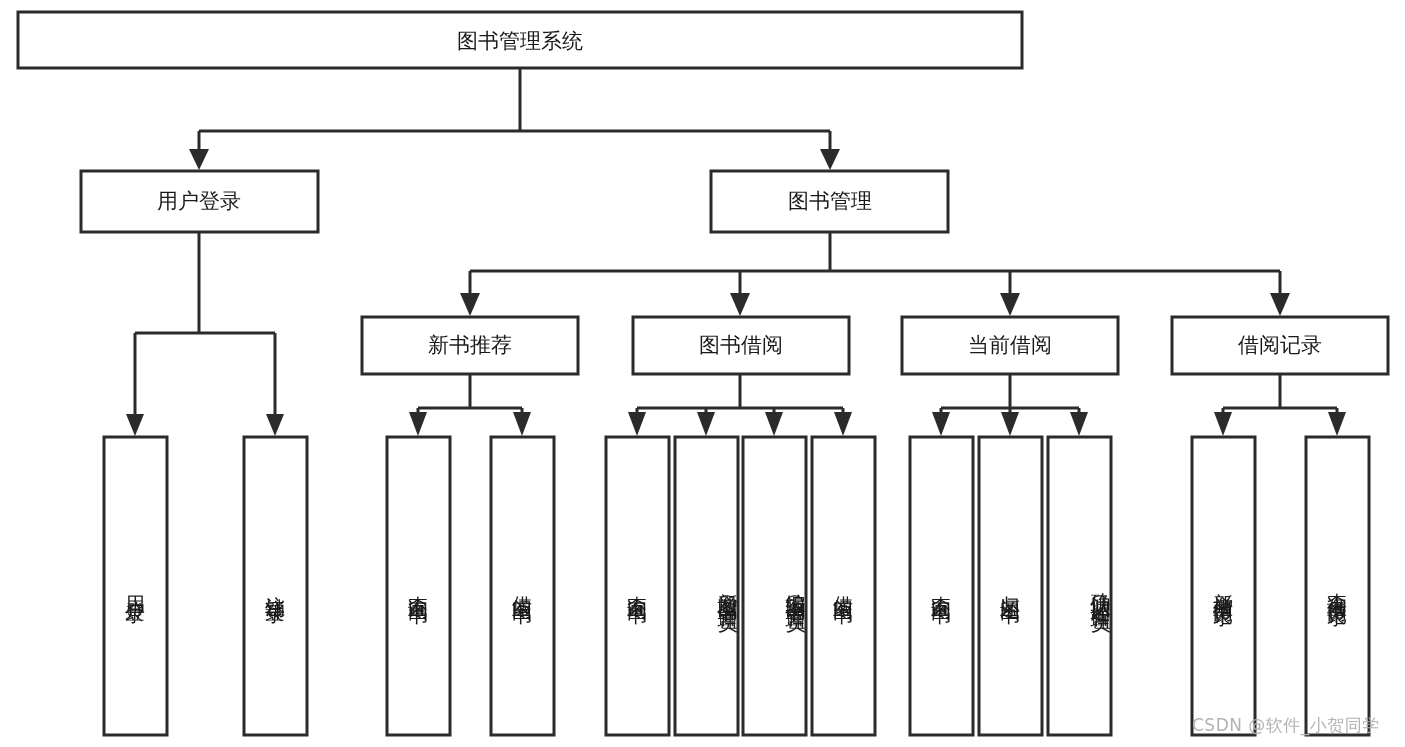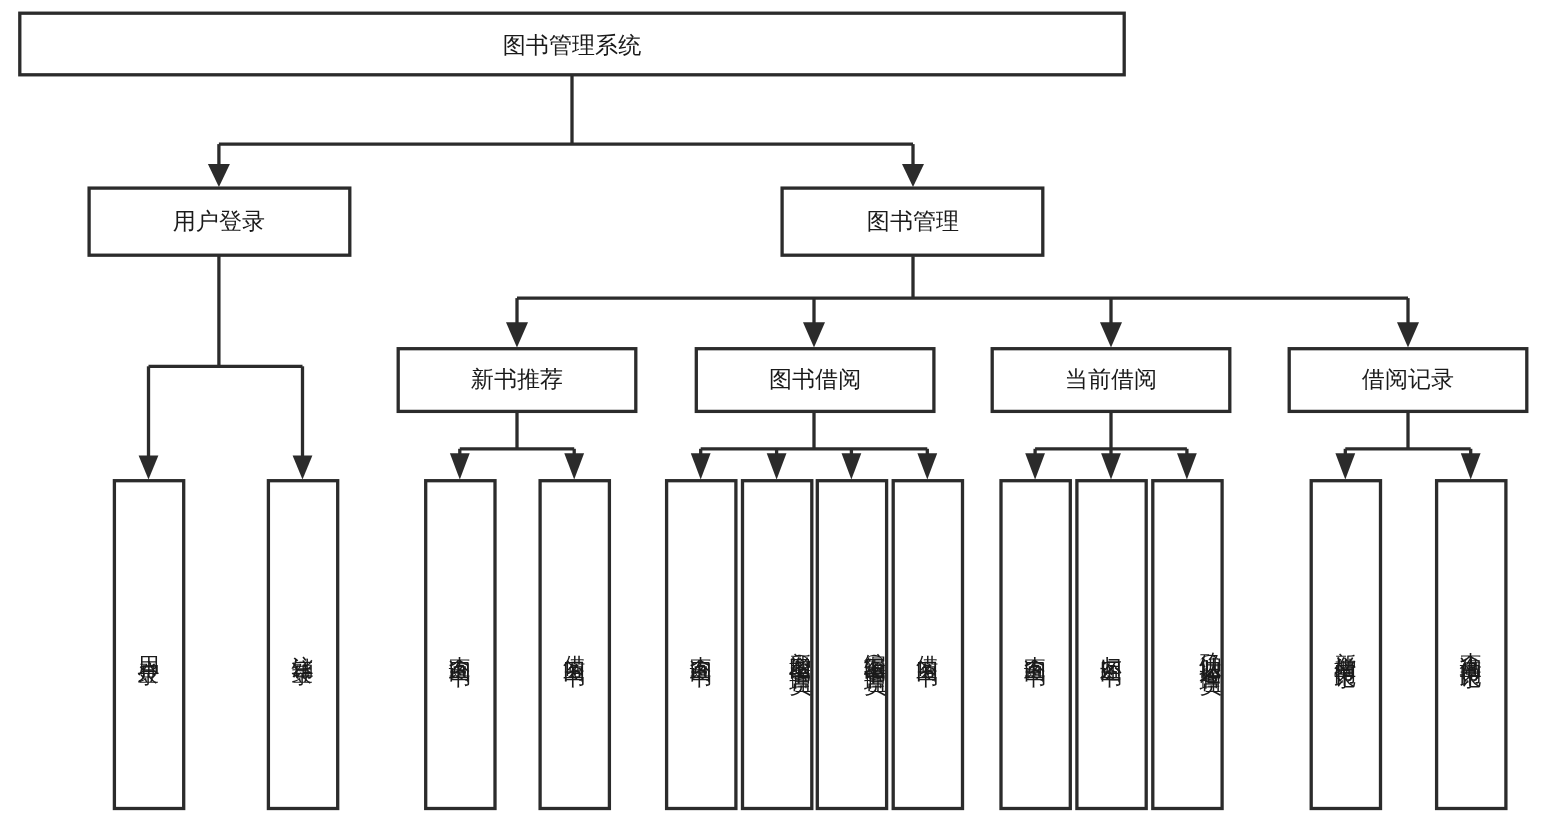--- a/index.html
+++ b/index.html
@@ -225,14 +225,15 @@
   <div class="leaf-label" style="left:743px; top:437px; width:63px; height:298px; align-items:flex-start; padding-top:8px;">编辑图书（管理员）</div>
   <div class="leaf-label" style="left:812px; top:437px; width:63px; height:298px;">借阅图书</div>
 
   <div class="leaf-label" style="left:910px; top:437px; width:63px; height:298px;">查询图书</div>
   <div class="leaf-label" style="left:979px; top:437px; width:63px; height:298px;">归还图书</div>
   <div class="leaf-label" style="left:1048px; top:437px; width:63px; height:298px; align-items:flex-start; padding-top:8px;">确认归还（管理员）</div>
 
   <div class="leaf-label" style="left:1192px; top:437px; width:63px; height:298px;">新增借阅记录</div>
   <div class="leaf-label" style="left:1306px; top:437px; width:63px; height:298px;">查询借阅记录</div>
 
+  <div class="watermark" style="left:1192px; top:714px;">CSDN @软件_小贺同学</div>
 
 </div>
 
 </body></html>

